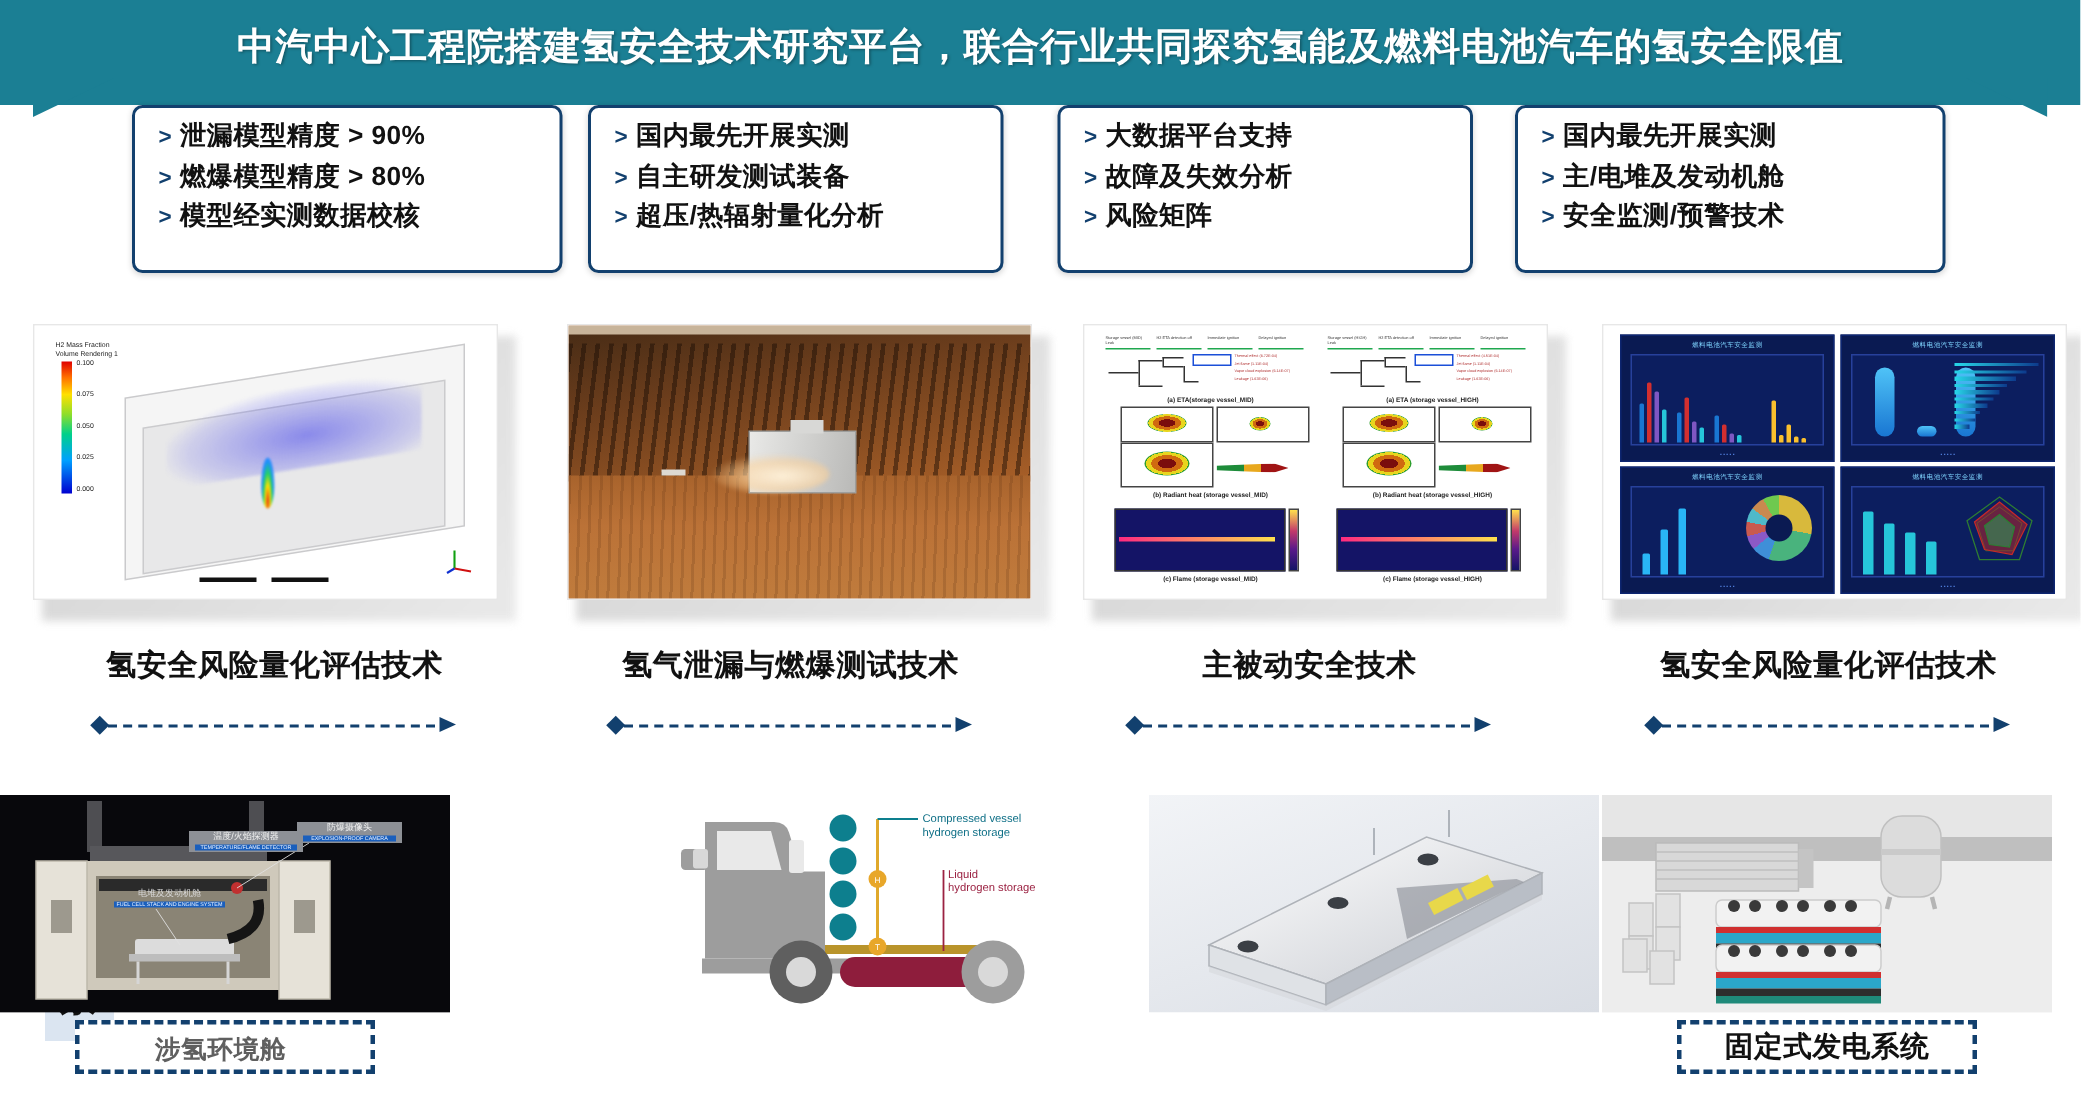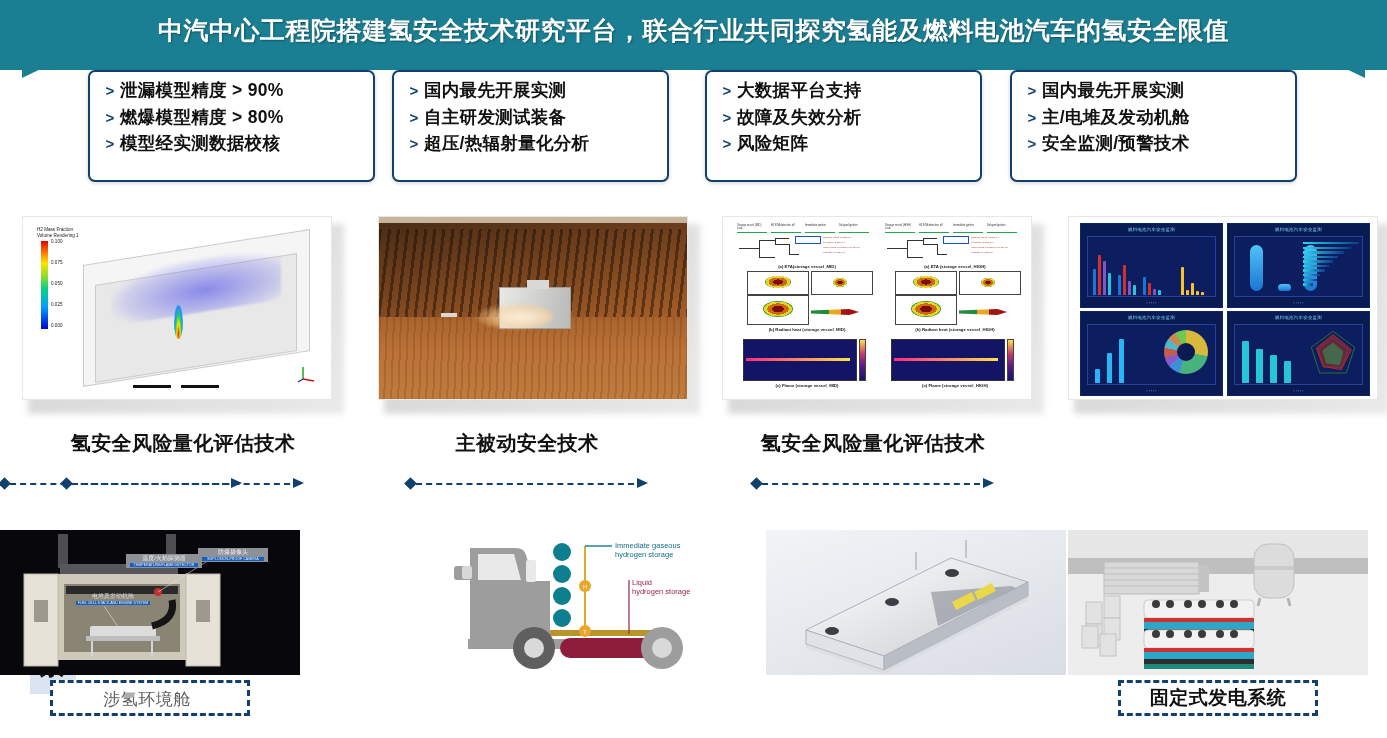--- a/index.html
+++ b/index.html
@@ -192,21 +192,21 @@
   .scn .art{position:absolute;left:0;top:0;width:300px;height:145px;overflow:hidden;}
   .scn-label{
     position:absolute;left:50px;top:150px;width:200px;height:36px;
     border:3px dashed #12406e;box-sizing:border-box;background:#ffffff;
     display:flex;align-items:center;justify-content:center;
     font-size:19px;font-weight:bold;color:#111;letter-spacing:.5px;white-space:nowrap;
   }
   .ghost{
     position:absolute;left:0;top:0;width:100%;height:100%;
     display:flex;align-items:center;justify-content:center;
-    font-size:17px;font-weight:normal;color:#2a2a2a;opacity:.75;
+    font-size:17px;font-weight:bold;color:#2a2a2a;opacity:.75;
     transform:translate(-3px,1px);white-space:nowrap;pointer-events:none;
   }
   .tlabel{position:absolute;font-size:7.5px;color:#0e6f86;line-height:1.25;white-space:nowrap;}
   .tlabel.red{color:#9b2242;}
 
   
   .cimg{position:absolute;inset:0;background:linear-gradient(160deg,#f2f4f7,#d9dde4);}
   
   .pimg{position:absolute;inset:0;background:linear-gradient(180deg,#efefef 0 40%,#cfcfcf 40% 46%,#e8e8e8 46% 100%);}
   
@@ -517,20 +517,21 @@
           <div class="dfoot">▪ ▪ ▪ ▪ ▪</div>
         </div>
 
       </div>
     </div>
   </div>
 </div>
 
 <div class="cap-row">
   <div class="tcap">氢安全风险量化评估技术</div>
+  <div class="tcap">氢气泄漏与燃爆测试技术</div>
   <div class="tcap">主被动安全技术</div>
   <div class="tcap">氢安全风险量化评估技术</div>
 
   <div class="arrow">
       <span class="dia"></span>
       <span class="ln"></span>
       <span class="hd"></span>
     </div>
   <div class="arrow">
       <span class="dia"></span>
@@ -579,21 +580,21 @@
           <circle cx="128" cy="88" r="9" fill="#0d7f8e"></circle>
         <line x1="151" y1="16" x2="151" y2="102" stroke="#e0a92b" stroke-width="2"></line>
         <line x1="151" y1="16" x2="178" y2="16" stroke="#0d7f8e" stroke-width="1.4"></line>
         <circle cx="151" cy="56" r="6" fill="#e8a72a"></circle>
         <text x="151" y="58.5" font-size="5.5" fill="#fff" text-anchor="middle" font-family="Liberation Sans">H</text>
         <circle cx="151" cy="101" r="6" fill="#e8a72a"></circle>
         <text x="151" y="103.5" font-size="5.5" fill="#fff" text-anchor="middle" font-family="Liberation Sans">T</text>
         <line x1="195" y1="50" x2="195" y2="104" stroke="#9b2242" stroke-width="1.2"></line>
       </svg>
       <div class="tlabel" style="left:181px;top:11px;">
-        <span>Immediate gaseous</span><br>
+        <span>Compressed vessel</span><br>
         <span>hydrogen storage</span>
       </div>
       <div class="tlabel red" style="left:198px;top:48px;">
         <span>Liquid</span><br>
         <span>hydrogen storage</span>
       </div>
     </div>
   </div>
 
   <div class="scn">

